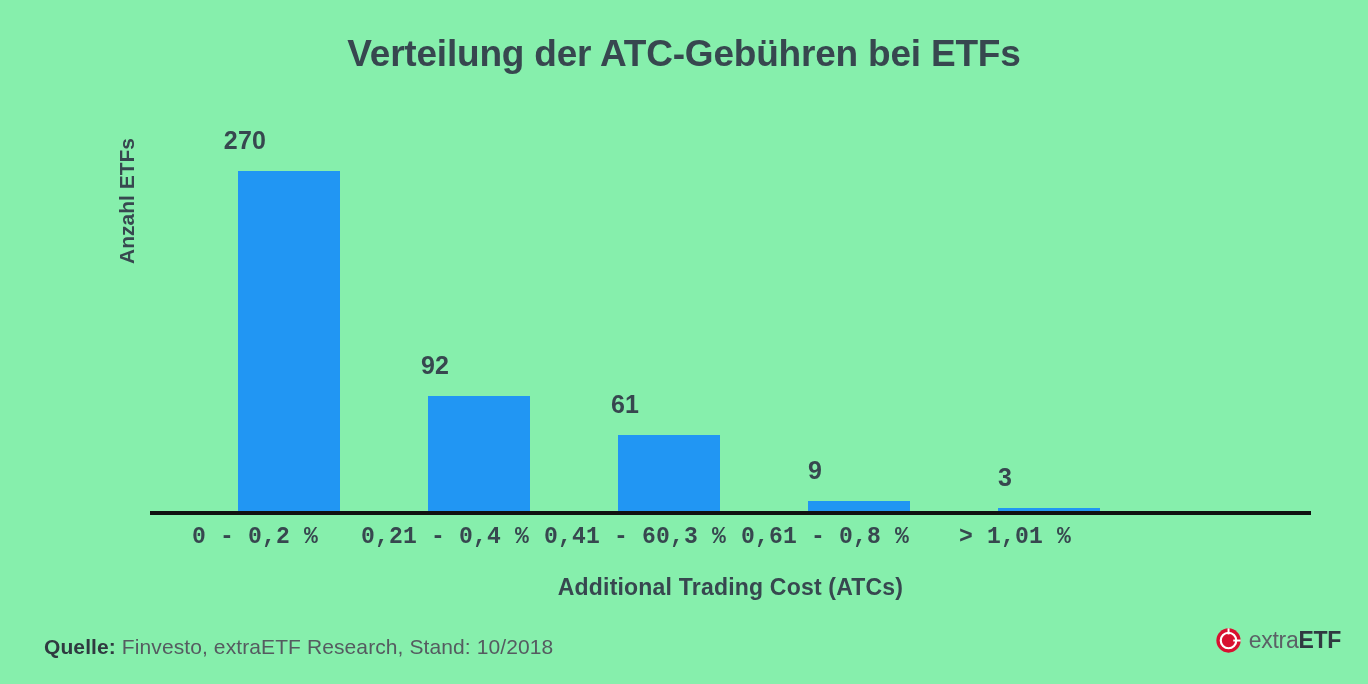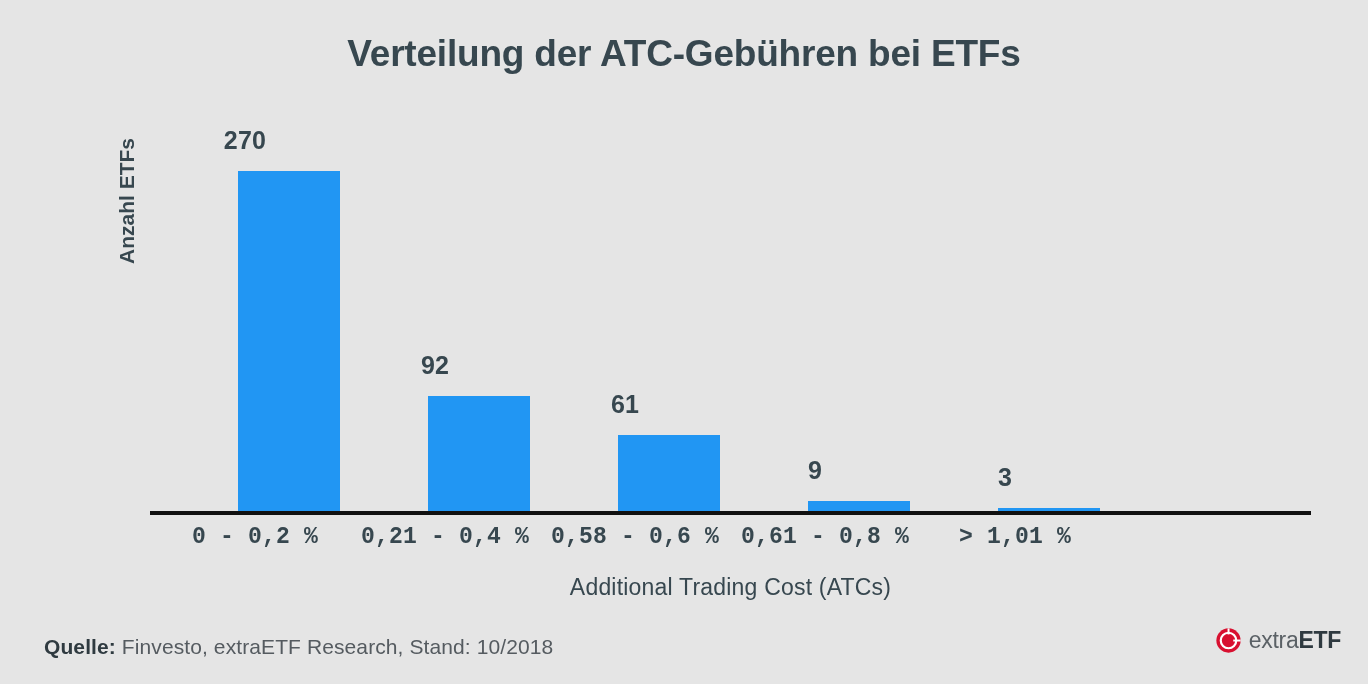--- a/index.html
+++ b/index.html
@@ -13,21 +13,21 @@
     font-family: "Liberation Sans", sans-serif;
     color: #37474f;
     overflow: hidden;
     position: relative;
   }
 
   .chart-page {
     position: relative;
     width: 1368px;
     height: 684px;
-    background: #e5e5e5;
+    background: #86efac;
   }
 
   
   .chart-title {
     position: absolute;
     top: 34px;
     left: 0;
     width: 1368px;
     text-align: center;
     font-size: 37px;
@@ -116,21 +116,21 @@
     letter-spacing: 0.2px;
   }
 
   .x-axis-title {
     position: absolute;
     left: 150px;
     top: 574px;
     width: 1161px;
     text-align: center;
     font-size: 23px;
-    font-weight: normal;
+    font-weight: bold;
     color: #37474f;
     letter-spacing: 0.2px;
   }
 
   
   .source-note {
     position: absolute;
     left: 44px;
     top: 635px;
     font-size: 21px;
@@ -207,21 +207,21 @@
     </div>
 
 
   </div>
 
   <div class="axis-line"></div>
 
   <div class="x-labels">
     <div class="x-label">0 - 0,2 %</div>
     <div class="x-label">0,21 - 0,4 %</div>
-    <div class="x-label">0,58 - 0,6 %</div>
+    <div class="x-label">0,41 - 60,3 %</div>
     <div class="x-label">0,61 - 0,8 %</div>
     <div class="x-label">&gt; 1,01 %</div>
   </div>
 
   <div class="x-axis-title">Additional Trading Cost (ATCs)</div>
 
   <div class="source-note">
     <span class="source-strong">Quelle:</span><span> Finvesto, extraETF Research, Stand: 10/2018</span>
   </div>
 

